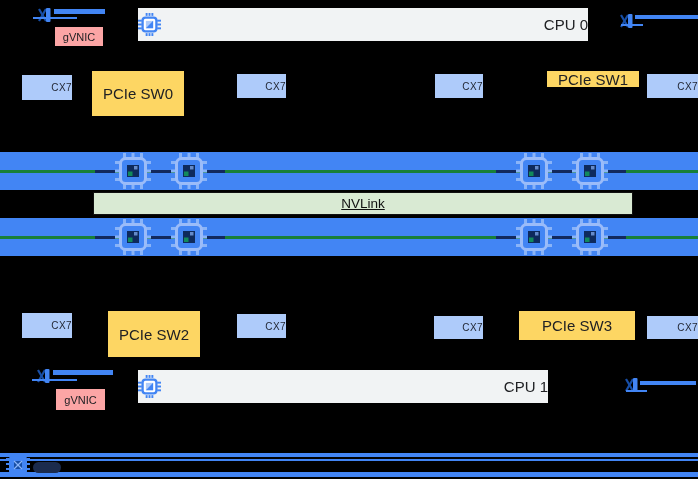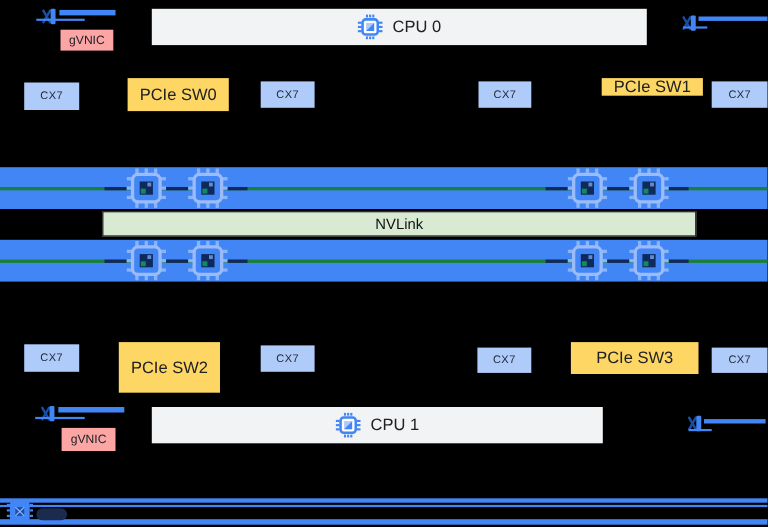--- a/index.html
+++ b/index.html
@@ -1,25 +1,25 @@
 <!DOCTYPE html>
 <html><head>
 <meta charset="utf-8">
 <style>
   html,body{margin:0;padding:0;background:#000;}
   .canvas{position:relative;width:698px;height:479px;background:#000;overflow:hidden;
           font-family:"Liberation Sans",sans-serif;}
   .abs{position:absolute;box-sizing:border-box;}
   .flexc{display:flex;align-items:center;justify-content:center;}
 
-  .cpu-box{background:#f1f3f4;color:#202124;font-size:15px;gap:9px;}
-  .cx7-box{background:#aecbfa;color:#1f2430;font-size:10px;letter-spacing:.4px;}
+  .cpu-box{background:#f1f3f4;color:#202124;font-size:15px;gap:9px;justify-content:space-between;}
+  .cx7-box{background:#aecbfa;color:#1f2430;font-size:10px;letter-spacing:.4px;justify-content:flex-end;}
   .sw-box{background:#fdd663;color:#202124;font-size:15px;font-weight:500;}
   .gvnic-box{background:#fca5a5;color:#202124;font-size:11px;}
-  .nvlink-box{background:#d9ead3;border:1.5px solid #101010;color:#111;font-size:13.5px;}
+  .nvlink-box{background:#d9ead3;border:1.5px solid #101010;color:#111;font-size:13.5px;text-decoration:underline;}
 
   .band{background:#4285f4;}
   .gline{background:#188038;}
   .stub{background:#12295e;}
   .blue-bar{background:#4285f4;}
   .pill{background:#1b2b4d;border-radius:6px;}
 
   svg{display:block;}
 </style>
 </head>
@@ -117,21 +117,21 @@
 
   <svg class="abs" style="left:620px;top:13px;width:16px;height:16px">
       <use href="#nic-glyph"></use>
     </svg>
   <div class="abs blue-bar" style="left:635px;top:15px;width:63px;height:4px"></div>
   <div class="abs blue-bar" style="left:621px;top:24px;width:22px;height:2px"></div>
 
   <div class="abs flexc cx7-box" style="left:22px;top:75px;width:50px;height:25px">
     <span>CX7</span>
     </div>
-  <div class="abs flexc sw-box" style="left:116px;top:71px;width:92px;height:30px">
+  <div class="abs flexc sw-box" style="left:92px;top:71px;width:92px;height:45px">
     <span>PCIe SW0</span>
     </div>
   <div class="abs flexc cx7-box" style="left:237px;top:74px;width:49px;height:24px">
     <span>CX7</span>
     </div>
   <div class="abs flexc cx7-box" style="left:435px;top:74px;width:48px;height:24px">
     <span>CX7</span>
     </div>
   <div class="abs flexc sw-box" style="left:547px;top:71px;width:92px;height:16px">
     <span>PCIe SW1</span>

